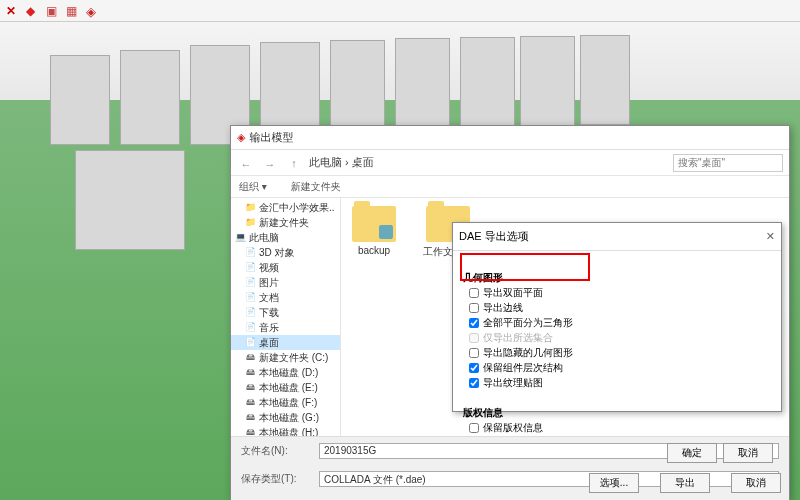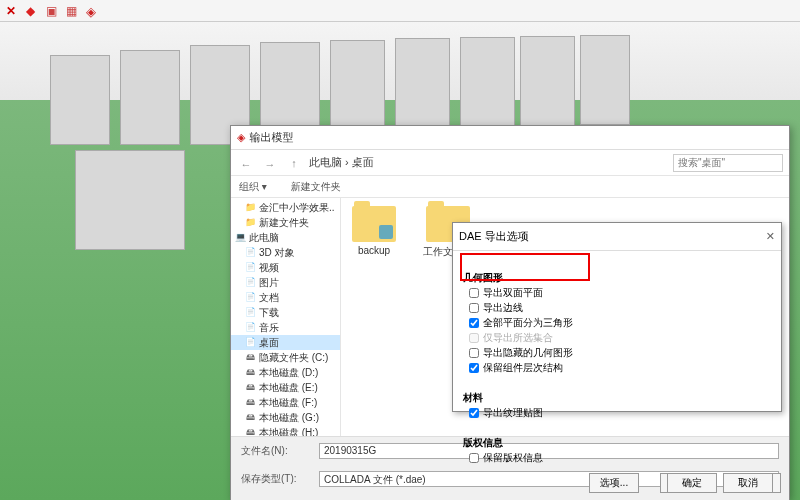--- a/index.html
+++ b/index.html
@@ -140,21 +140,21 @@
         <div class="item indent1">
           <span class="treeico ti-desk">📄</span>
           <span>音乐</span>
         </div>
         <div class="item indent1 sel">
           <span class="treeico ti-desk">📄</span>
           <span>桌面</span>
         </div>
         <div class="item indent1">
           <span class="treeico ti-disk">🖴</span>
-          <span>隐藏文件夹 (C:)</span>
+          <span>新建文件夹 (C:)</span>
         </div>
         <div class="item indent1">
           <span class="treeico ti-disk">🖴</span>
           <span>本地磁盘 (D:)</span>
         </div>
         <div class="item indent1">
           <span class="treeico ti-disk">🖴</span>
           <span>本地磁盘 (E:)</span>
         </div>
         <div class="item indent1">
@@ -226,21 +226,20 @@
         <span>仅导出所选集合</span>
       </label>
       <label class="chk">
         <input type="checkbox" style="">
         <span>导出隐藏的几何图形</span>
       </label>
       <label class="chk">
         <input type="checkbox" checked="" style="">
         <span>保留组件层次结构</span>
       </label>
-      <div class="grp">材料</div>
       <label class="chk">
         <input type="checkbox" checked="" style="">
         <span>导出纹理贴图</span>
       </label>
       <div class="grp">版权信息</div>
       <label class="chk">
         <input type="checkbox" style="">
         <span>保留版权信息</span>
       </label>
     </div>

